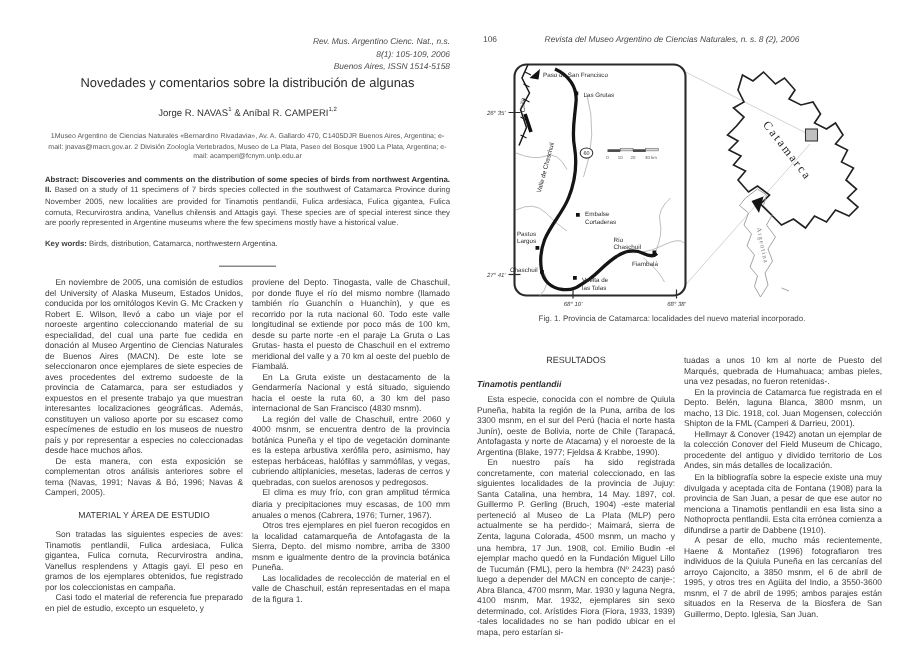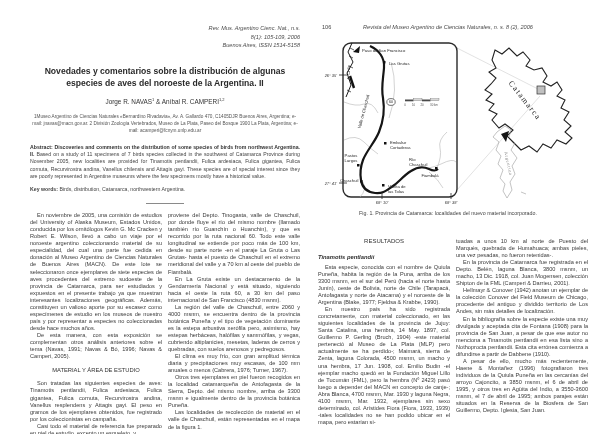--- a/index.html
+++ b/index.html
@@ -1,21 +1,21 @@
 <!DOCTYPE html>
 <html><head>
 <meta charset="utf-8">
 <style>
   html,body{margin:0;padding:0;background:#fff;}
   #canvas{position:relative;width:600px;height:434px;background:#ffffff;overflow:hidden;
           font-family:"Liberation Sans",sans-serif;color:#3a3a3a;}
   
   .lpage{position:absolute;left:30px;top:24px;width:270px;}
   .jref{text-align:right;font-style:italic;font-size:5.6px;line-height:1.55;color:#4a4a4a;}
-  .title{margin-top:16px;text-align:center;font-weight:bold;font-size:8.6px;line-height:1.35;color:#2a2a2a;}
+  .title{text-align:center;font-weight:normal;font-size:8.6px;line-height:1.35;color:#2a2a2a;}
   .authors{margin-top:8px;text-align:center;font-size:6.4px;color:#333;}
   .authors sup{font-size:4px;}
   .affil{margin-top:9px;text-align:center;font-size:4.7px;line-height:1.45;color:#555;}
   .abstract{margin-top:9px;text-align:justify;font-size:5.2px;line-height:1.4;color:#444;}
   .abstract b{color:#333;}
   .keywords{margin-top:6px;font-size:5.2px;color:#444;}
   .rule{width:38px;margin:11px auto 0;border-top:1px solid #8a8a8a;height:0;}
   .cols{display:flex;gap:6px;margin-top:8px;}
   .col{width:132px;font-size:5.6px;line-height:1.26;text-align:justify;}
   .para{margin:0;text-indent:7px;}
@@ -45,21 +45,20 @@
 <div id="canvas">
 
   <div class="lpage">
     <div class="jref">
       <div>Rev. Mus. Argentino Cienc. Nat., n.s.</div>
       <div>8(1): 105-109, 2006</div>
       <div>Buenos Aires, ISSN 1514-5158</div>
     </div>
     <div class="title">
       <div>Novedades y comentarios sobre la distribución de algunas</div>
-      <div>especies de aves del noroeste de la Argentina. II</div>
     </div>
     <div class="authors"><span>Jorge R. NAVAS</span><sup>1</sup><span> &amp; </span><span>Aníbal R. CAMPERI</span><sup>1,2</sup></div>
     <div class="affil">1Museo Argentino de Ciencias Naturales «Bernardino Rivadavia», Av. A. Gallardo 470, C1405DJR Buenos Aires, Argentina; e-mail: jnavas@macn.gov.ar. 2 División Zoología Vertebrados, Museo de La Plata, Paseo del Bosque 1900 La Plata, Argentina; e-mail: acamperi@fcnym.unlp.edu.ar</div>
     <div class="abstract"><b>Abstract: Discoveries and comments on the distribution of some species of birds from northwest Argentina. II.</b><span> Based on a study of 11 specimens of 7 birds species collected in the southwest of Catamarca Province during November 2005, new localities are provided for Tinamotis pentlandii, Fulica ardesiaca, Fulica gigantea, Fulica cornuta, Recurvirostra andina, Vanellus chilensis and Attagis gayi. These species are of special interest since they are poorly represented in Argentine museums where the few specimens mostly have a historical value.</span></div>
     <div class="keywords"><b>Key words:</b><span> Birds, distribution, Catamarca, northwestern Argentina.</span></div>
     <div class="rule"></div>
     <div class="cols">
       <div class="col">
         <div>
             <p class="para">En noviembre de 2005, una comisión de estudios del University of Alaska Museum, Estados Unidos, conducida por los ornitólogos Kevin G. Mc Cracken y Robert E. Wilson, llevó a cabo un viaje por el noroeste argentino coleccionando material de su especialidad, del cual una parte fue cedida en donación al Museo Argentino de Ciencias Naturales de Buenos Aires (MACN). De este lote se seleccionaron once ejemplares de siete especies de aves procedentes del extremo sudoeste de la provincia de Catamarca, para ser estudiados y expuestos en el presente trabajo ya que muestran interesantes localizaciones geográficas. Además, constituyen un valioso aporte por su escasez como especímenes de estudio en los museos de nuestro país y por representar a especies no coleccionadas desde hace muchos años.</p>

